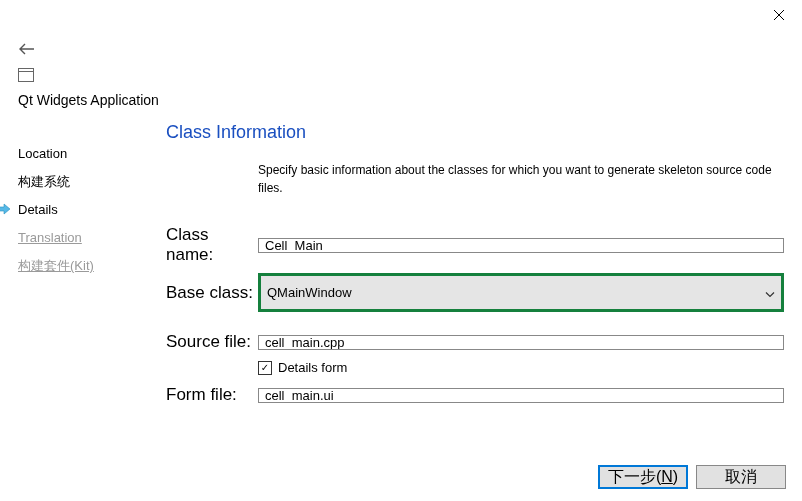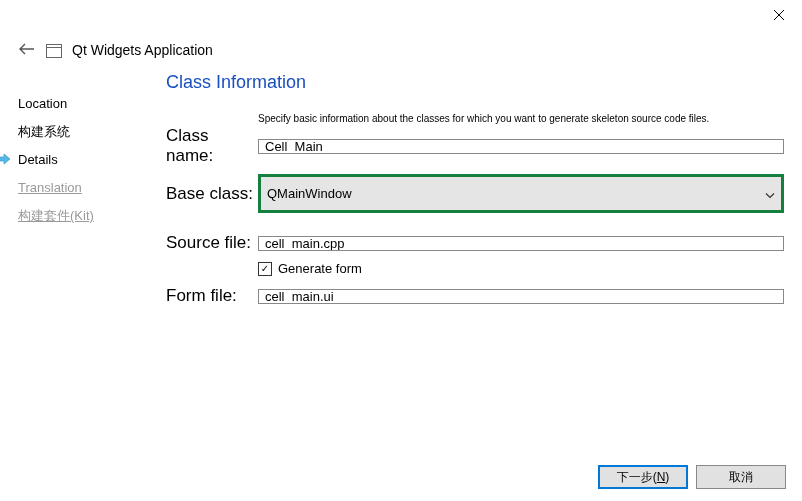--- a/index.html
+++ b/index.html
@@ -24,23 +24,24 @@
     width: 46px;
     height: 30px;
     display: flex;
     align-items: center;
     justify-content: center;
     cursor: pointer;
   }
   .close-btn svg { width: 10px; height: 10px; }
   .header {
     display: flex;
-    align-items: flex-end;
+    align-items: flex-start;
     padding: 0 28px 10px 18px;
     gap: 10px;
+    flex-direction: column;
   }
   .back-arrow {
     width: 18px;
     height: 18px;
     display: flex;
     align-items: center;
     justify-content: center;
     color: #5a5a5a;
   }
   .app-icon {
@@ -87,22 +88,23 @@
     padding-top: 4px;
   }
   .section-title {
     color: #1a4fc0;
     font-size: 18px;
     font-weight: 400;
     margin-bottom: 18px;
   }
   .description {
     padding-left: 92px;
+    margin-bottom: 28px;
     line-height: 1.5;
-    font-size: 10px;
+    font-size: 12px;
   }
   .form { }
   .form-row {
     display: flex;
     align-items: center;
     margin-bottom: 8px;
   }
   .form-row.gap-after { margin-bottom: 20px; }
   .form-label {
     width: 92px;
@@ -159,21 +161,21 @@
     right: 16px;
     display: flex;
     gap: 8px;
   }
   .btn {
     min-width: 90px;
     height: 24px;
     border: 1px solid #888;
     background: #e1e1e1;
     font-family: inherit;
-    font-size: 12px;
+    font-size: 16px;
     cursor: pointer;
     display: flex;
     align-items: center;
     justify-content: center;
     text-align: right;
   }
   .btn.primary {
     border: 1px solid #0078d7;
     outline: 1px solid #0078d7;
     outline-offset: -2px;
@@ -247,21 +249,21 @@
         </div>
       </div>
       <div class="form-row">
         <div class="form-label">Source file:</div>
         <input class="form-input" value="cell_main.cpp" style="">
       </div>
       <div class="checkbox-row">
         <div class="checkbox">
           <span>✓</span>
         </div>
-        <span>Generate form</span>
+        <span>Details form</span>
       </div>
       <div class="form-row">
         <div class="form-label">Form file:</div>
         <input class="form-input" value="cell_main.ui" style="">
       </div>
     </div>
   </div>
 </div>
 
 <div class="footer">

